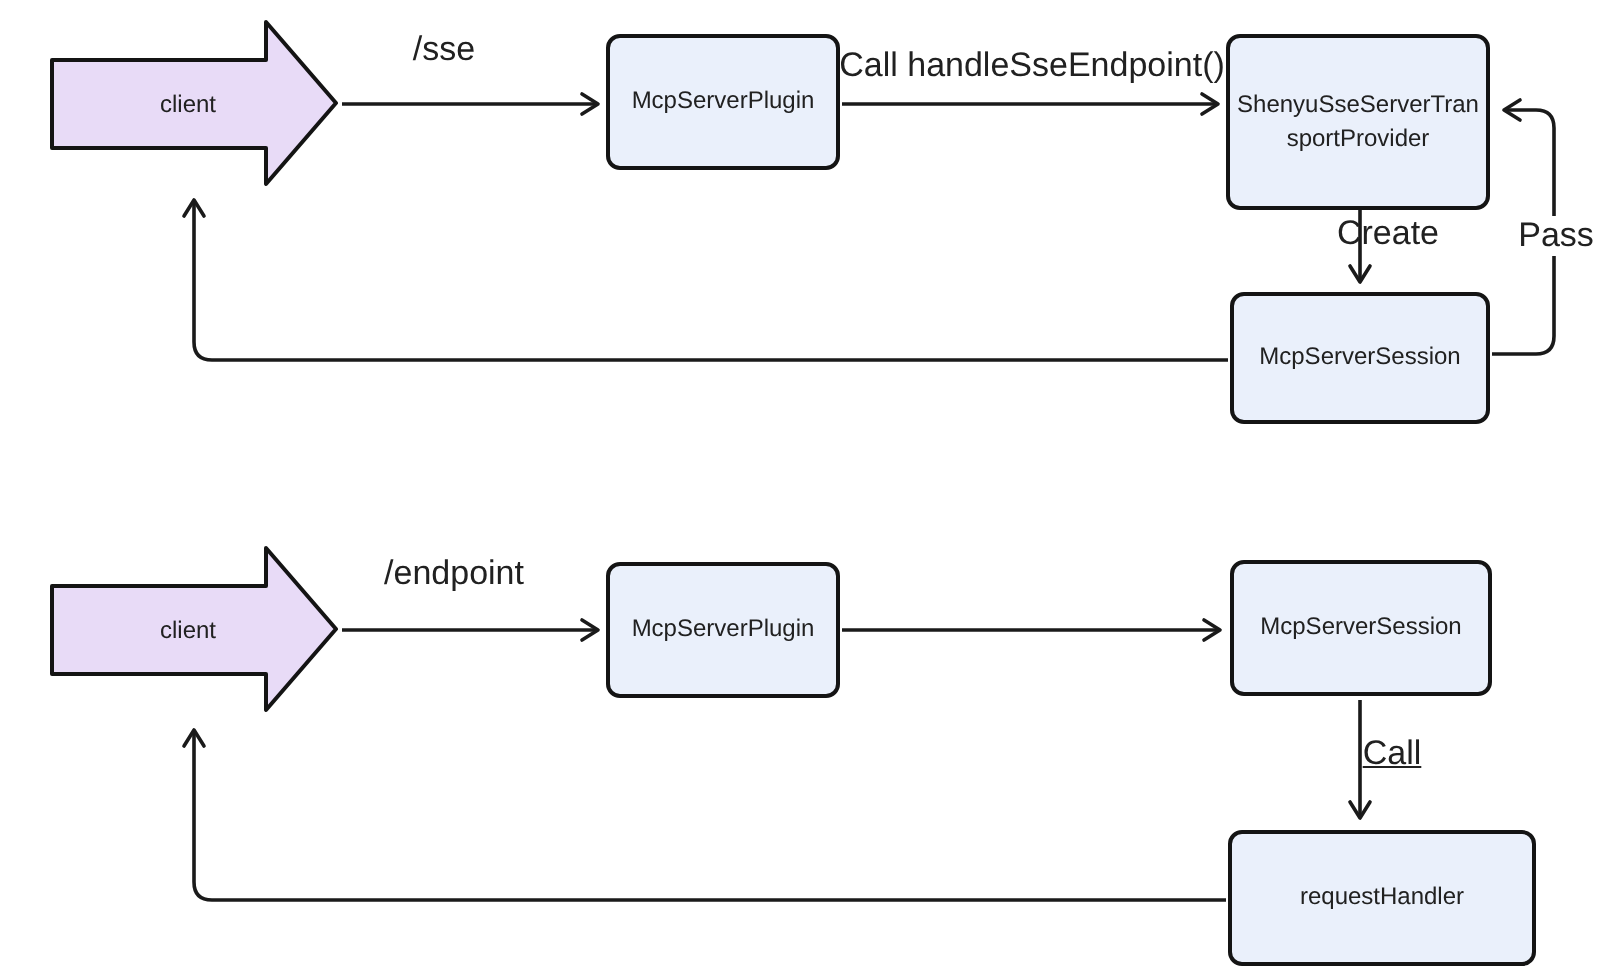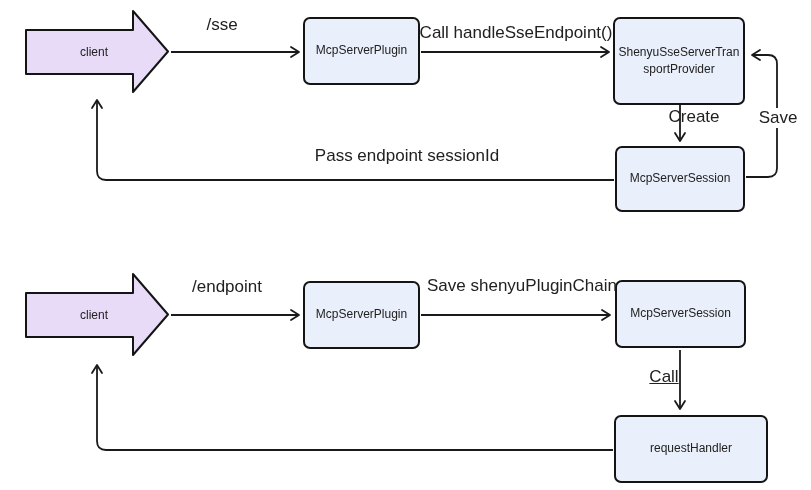--- a/index.html
+++ b/index.html
@@ -105,34 +105,32 @@
     <span>ShenyuSseServerTransportProvider</span>
   </div>
 
   <div class="node" style="left:615px; top:146px; width:130px; height:66px;">
     <span>McpServerSession</span>
   </div>
 
   <div class="edge-label" style="left:222px; top:25px;">/sse</div>
   <div class="edge-label" style="left:516px; top:21px;margin-top:12px;">Call handleSseEndpoint()</div>
   <div class="edge-label" style="left:694px; top:117px;">Create</div>
-  <div class="edge-label on-line" style="left:778px; top:118px;">Save</div>
-  <div class="edge-label" style="left:407px; top:156px;">Pass endpoint sessionId</div>
+  <div class="edge-label on-line" style="left:778px; top:118px;">Pass</div>
 
   <div class="client-label" style="left:94px; top:315px;">client</div>
 
   <div class="node" style="left:303px; top:281px; width:117px; height:68px;">
     <span>McpServerPlugin</span>
   </div>
 
   <div class="node" style="left:615px; top:280px; width:131px; height:68px;">
     <span>McpServerSession</span>
   </div>
 
   <div class="node" style="left:614px; top:415px; width:154px; height:68px;">
     <span>requestHandler</span>
   </div>
 
   <div class="edge-label" style="left:227px; top:287px;">/endpoint</div>
-  <div class="edge-label" style="left:522px; top:286px;">Save shenyuPluginChain</div>
-  <div class="edge-label" style="left:664px; top:377px;text-decoration:underline;">Call</div>
+  <div class="edge-label" style="left:696px; top:377px;text-decoration:underline;">Call</div>
 
 </div>
 
 </body></html>

